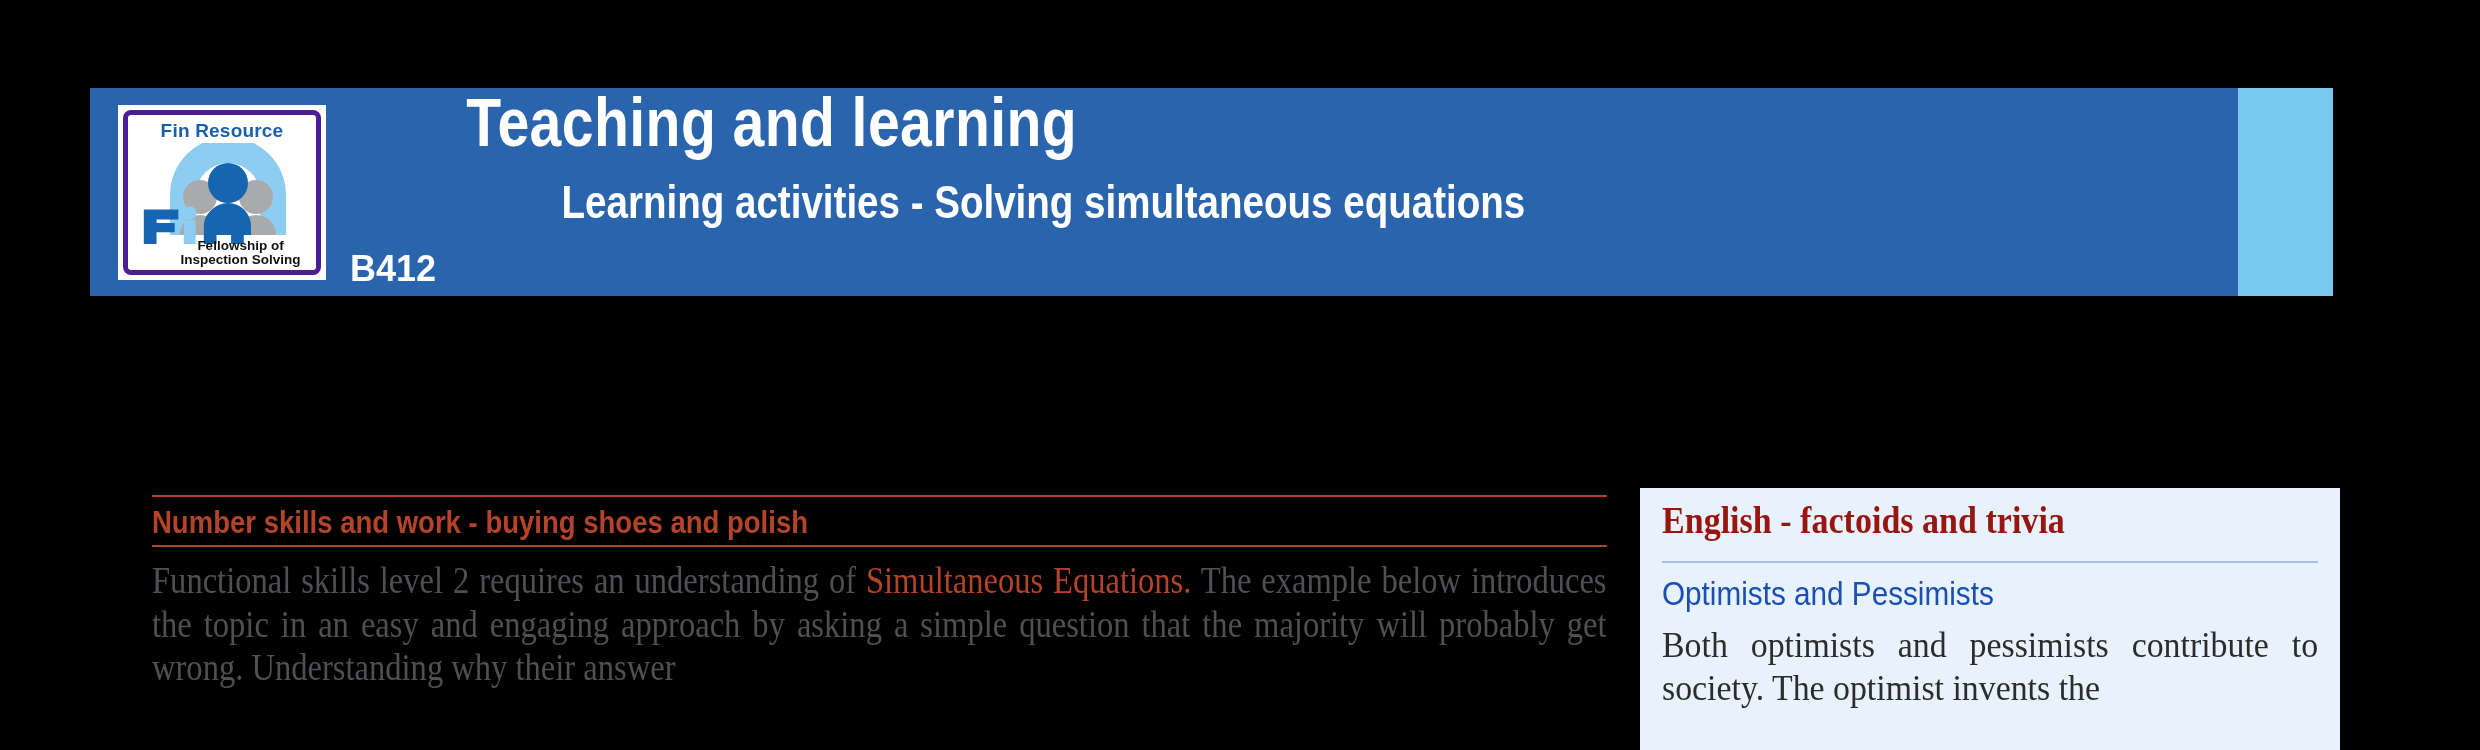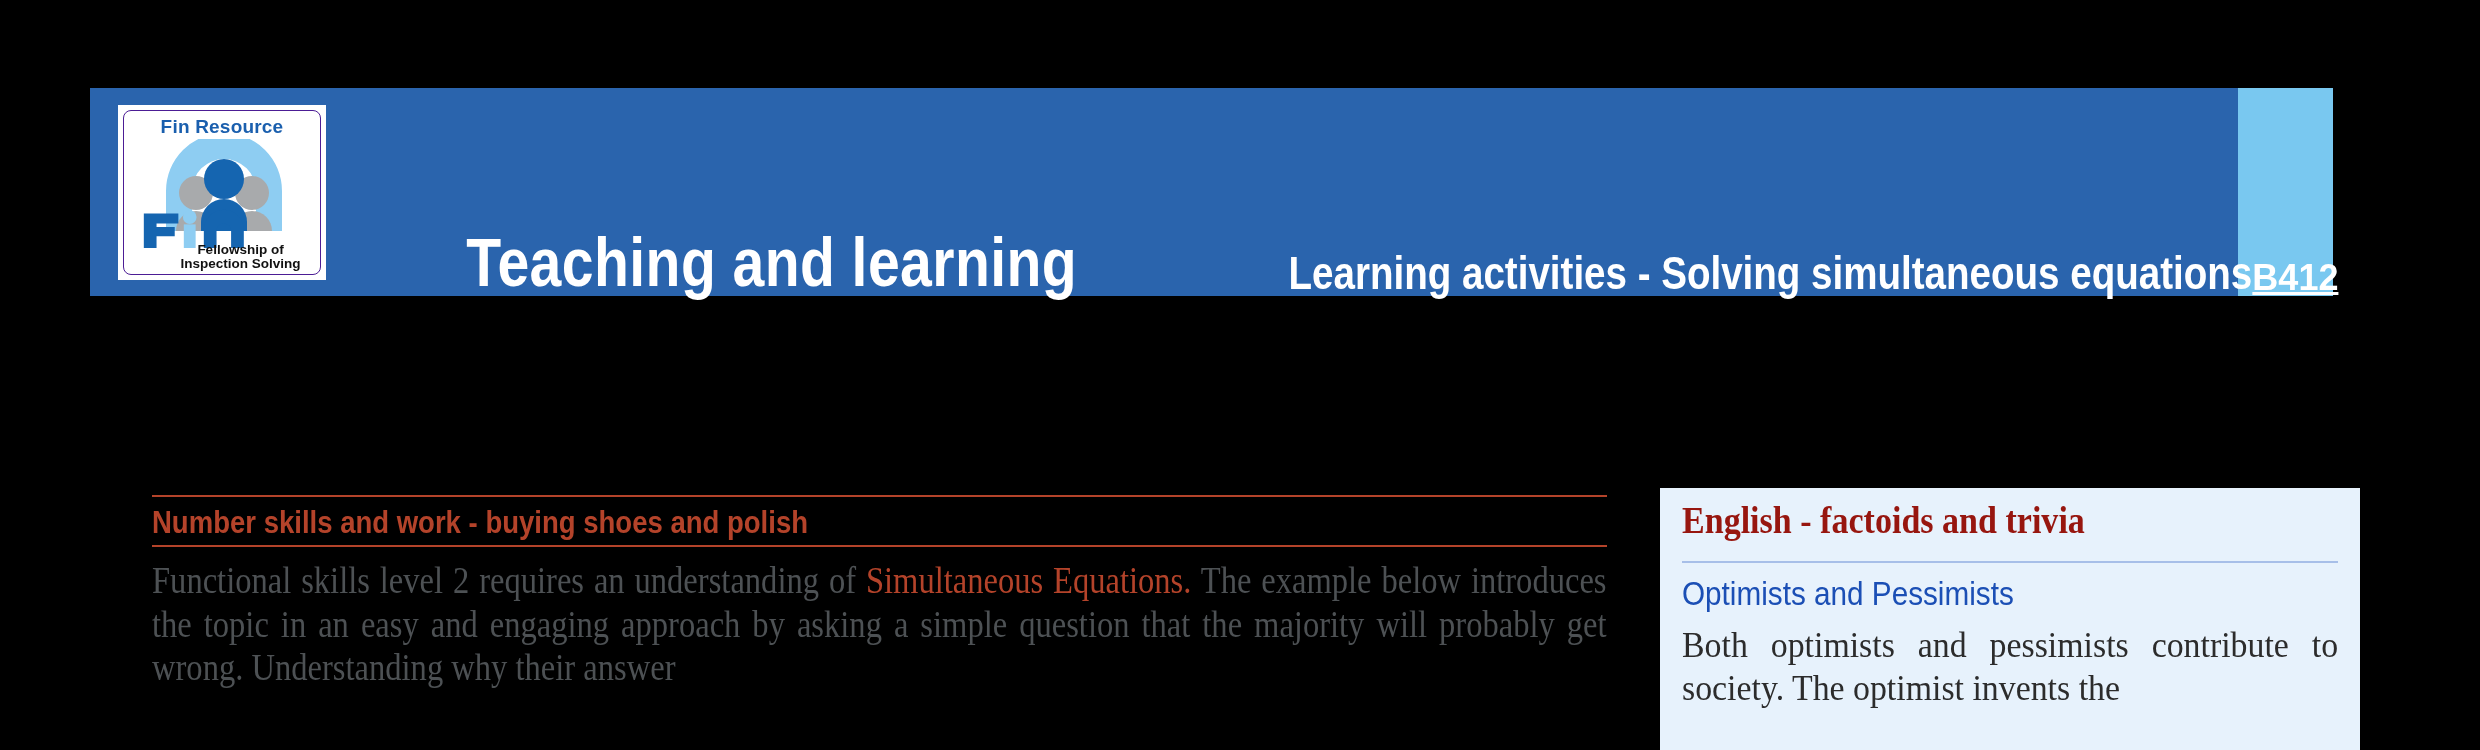--- a/index.html
+++ b/index.html
@@ -43,21 +43,21 @@
     width: 208px;
     height: 175px;
     background: #ffffff;
     box-sizing: border-box;
     padding: 5px;
   }
   #logo-inner {
     position: relative;
     width: 100%;
     height: 100%;
-    border: 1px solid #4c1d95;
+    border: 5px solid #4c1d95;
     border-radius: 8px;
     box-sizing: border-box;
     background: #ffffff;
     overflow: hidden;
   }
   #logo-title {
     text-align: center;
     font-size: 19px;
     font-weight: bold;
     color: #1a5fae;
@@ -87,22 +87,22 @@
   }
 
   
   #header-text {
     position: absolute;
     left: 260px;
     right: 125px;
     top: 0;
     bottom: 0;
     display: flex;
-    flex-direction: row;
-    align-items: flex-end;
+    flex-direction: column;
+    align-items: flex-start;
     justify-content: flex-start;
     box-sizing: border-box;
   }
   #header-title {
     color: #ffffff;
     font-family: "Liberation Sans Narrow", "Liberation Sans", sans-serif;
     font-weight: bold;
     font-size: 68px;
     line-height: 1.0;
     transform: scaleX(0.84);
@@ -122,21 +122,20 @@
     white-space: nowrap;
   }
   #header-code {
     color: #ffffff;
     font-family: "Liberation Sans", sans-serif;
     font-weight: bold;
     font-size: 36px;
     line-height: 1.0;
     margin-top: 26px;
     white-space: nowrap;
-    text-decoration: underline;
   }
 
   
   #main-col {
     position: absolute;
     left: 152px;
     top: 495px;
     width: 1455px;
   }
   #main-heading-rule-top {
@@ -177,21 +176,20 @@
   #side-panel {
     position: absolute;
     left: 1640px;
     top: 488px;
     width: 700px;
     height: 262px;
     background: #e7f2fc;
     box-sizing: border-box;
     padding: 14px 22px 0 22px;
     overflow: hidden;
-    margin-left: 20px;
   }
   #side-title {
     font-family: "Liberation Serif", serif;
     font-weight: bold;
     font-size: 37px;
     color: #97160f;
     line-height: 1.0;
     transform: scaleX(0.92);
     transform-origin: left center;
     white-space: nowrap;

